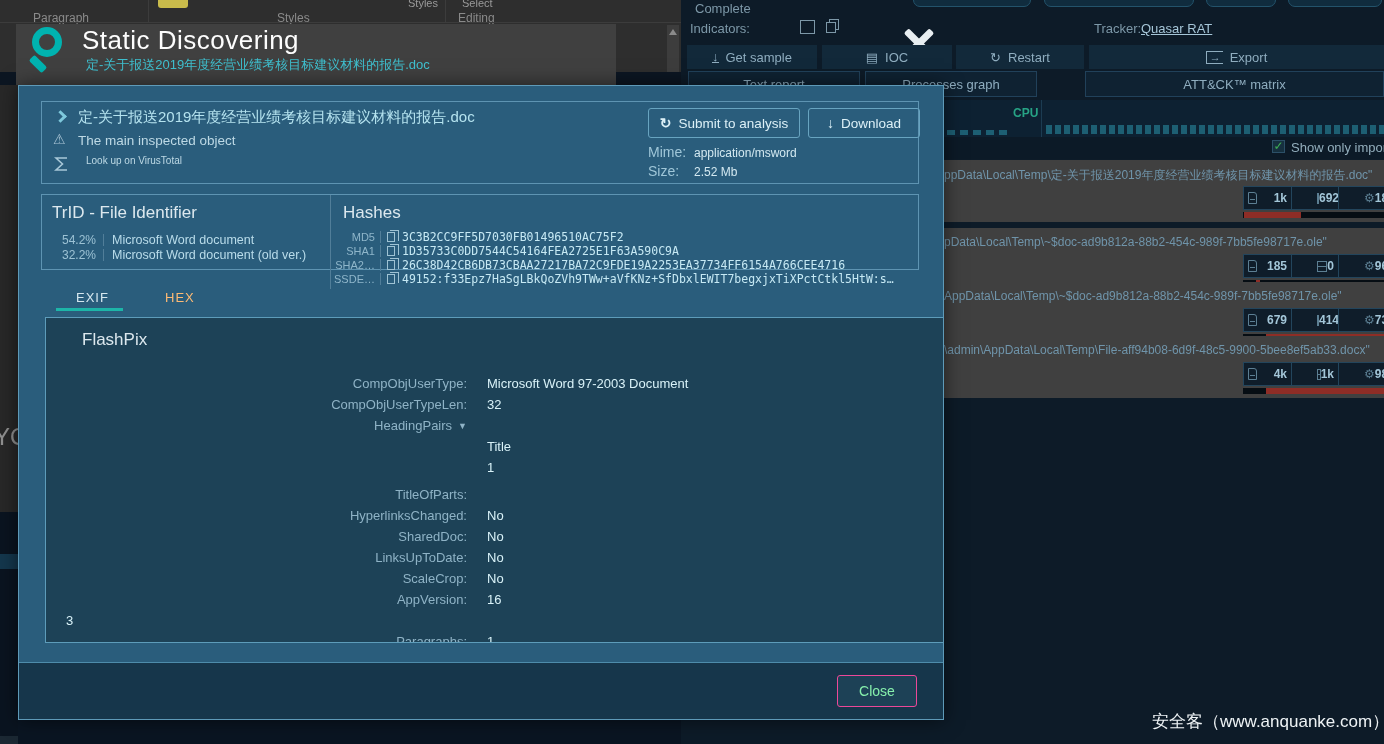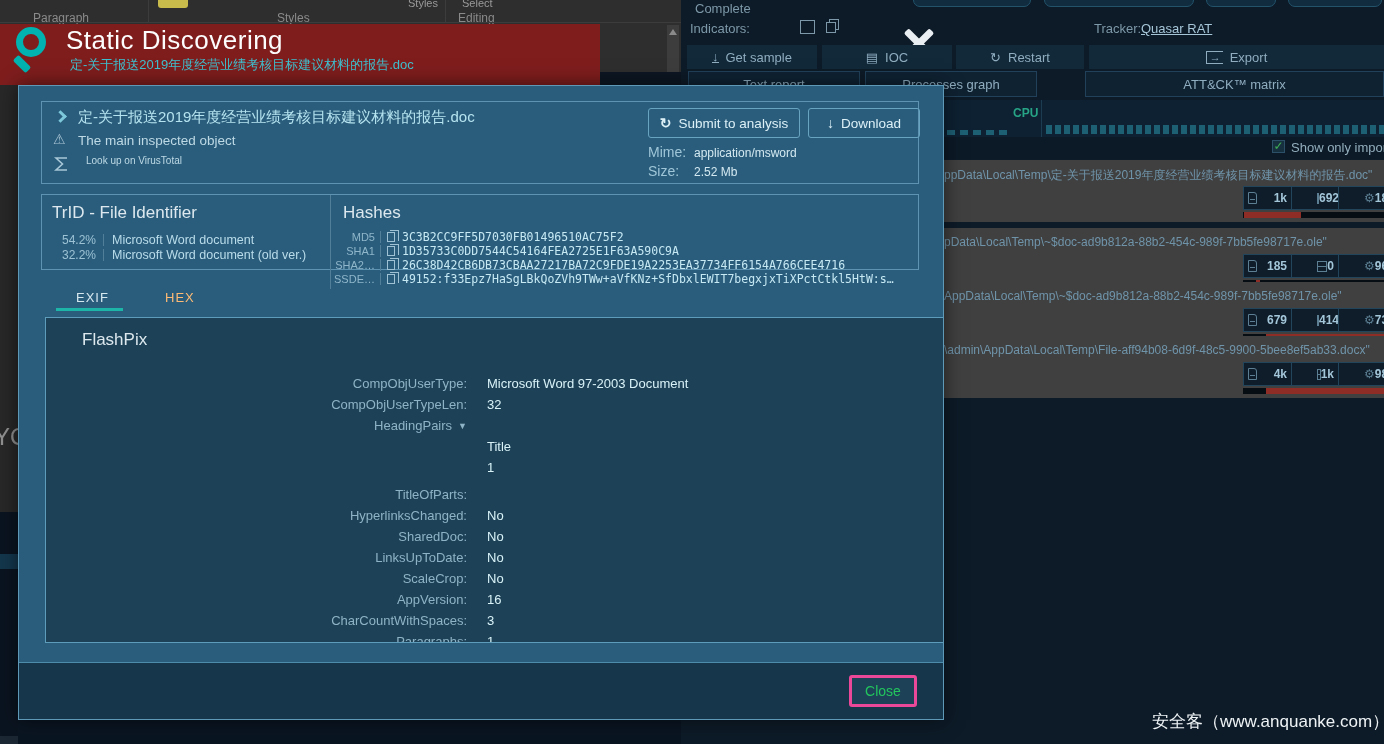--- a/index.html
+++ b/index.html
@@ -19,21 +19,21 @@
   .mini-scroll .tri { position:absolute; left:2px; top:4px; width:0; height:0;
        border-left:4px solid transparent; border-right:4px solid transparent; border-bottom:6px solid #8a8a8a; }
   .left-under { left:0; top:85px; width:681px; height:659px; background:#0a1522; }
   .left-strip { left:0; top:85px; width:18px; height:659px; background:#282828; overflow:hidden; }
   .left-strip .yo { position:absolute; left:-6px; top:338px; color:#909090; font-size:24px; }
   .left-strip .dark { position:absolute; left:0; top:427px; width:18px; height:232px; background:#0a1420; }
   .left-strip .blue { position:absolute; left:0; top:469px; width:18px; height:15px; background:#14374d; }
   .left-strip .foot { position:absolute; left:0; top:651px; width:18px; height:8px; background:#1b2833; }
 
   
-  .title-overlay { left:0; top:24px; width:600px; height:61px; background:#7f1d1d; }
+  .title-overlay { left:16px; top:24px; width:600px; height:61px; background:#404040; }
   .pre-modal-strip { left:0; top:72px; width:681px; height:13px; background:#0c1622; }
   .loupe { position:absolute; left:14px; top:3px; width:46px; height:50px; }
   .loupe .ring { position:absolute; left:2px; top:0; width:30px; height:30px; border:7px solid #00b3b0; border-radius:50%; }
   .loupe .handle { position:absolute; left:-1px; top:33px; width:18px; height:8px; background:#00b3b0; transform:rotate(45deg); border-radius:2px; }
   .sd-title { position:absolute; left:66px; top:1px; color:#fdfdfd; font-size:26px; letter-spacing:.5px; }
   .sd-sub { position:absolute; left:70px; top:32px; color:#3fc0cf; font-size:13px; }
 
   
   .task-bg { left:681px; top:0; width:703px; height:744px; background:#0d1b28; }
   .pill { position:absolute; top:-8px; height:15px; border:1px solid #23536b; border-radius:7px; background:#102c3e; }
@@ -117,22 +117,22 @@
   .erows { position:absolute; left:0; top:55px; width:860px; }
   .erow { display:flex; align-items:center; height:21px; }
   .erow .elabel { width:421px; text-align:right; color:#8fb3c6; font-size:13px; display:flex; justify-content:flex-end; align-items:center; gap:6px; }
   .erow .evalue { margin-left:20px; color:#d9f2f8; font-size:13px; }
   .espacer { height:6px; }
   .caret { color:#8fb3c6; font-size:9px; }
   .exif-scroll-track { position:absolute; right:7px; top:4px; width:2px; height:316px; background:#3a718f; }
   .exif-scroll-thumb { position:absolute; right:5px; top:4px; width:6px; height:142px; background:#dde3e7; border-radius:3px; cursor:pointer; }
 
   .modal-footer { position:absolute; left:0; right:0; bottom:0; height:57px; background:#16364b; border-top:1px solid #4e8cab; }
-  .close-btn { position:absolute; right:26px; top:12px; width:68px; height:32px; background:#1d4156;
-               border:3px solid #ec4899; border-radius:3px; color:#22c55e; font-size:14px;
+  .close-btn { position:absolute; right:26px; top:12px; width:80px; height:32px; background:#1d4156;
+               border:1px solid #ec4899; border-radius:3px; color:#86efac; font-size:14px;
                display:flex; align-items:center; justify-content:center; cursor:pointer; }
 
   .watermark { left:1152px; top:710px; color:#eef3f5; font-size:17px; white-space:nowrap; }
 </style>
 </head>
 <body>
 
 <div id="screen">
 
   <div class="abs word-zone">
@@ -425,21 +425,20 @@
         </div>
         <div class="erow">
           <span class="elabel">ScaleCrop:</span>
             <span class="evalue">No</span>
         </div>
         <div class="erow">
           <span class="elabel">AppVersion:</span>
             <span class="evalue">16</span>
         </div>
         <div class="erow">
-          <span class="elabel">CharCountWithSpaces:</span>
             <span class="evalue">3</span>
         </div>
         <div class="erow">
           <span class="elabel">Paragraphs:</span>
             <span class="evalue">1</span>
         </div>
       </div>
       <div class="exif-scroll-track"></div>
       <div class="exif-scroll-thumb"></div>
     </div>

